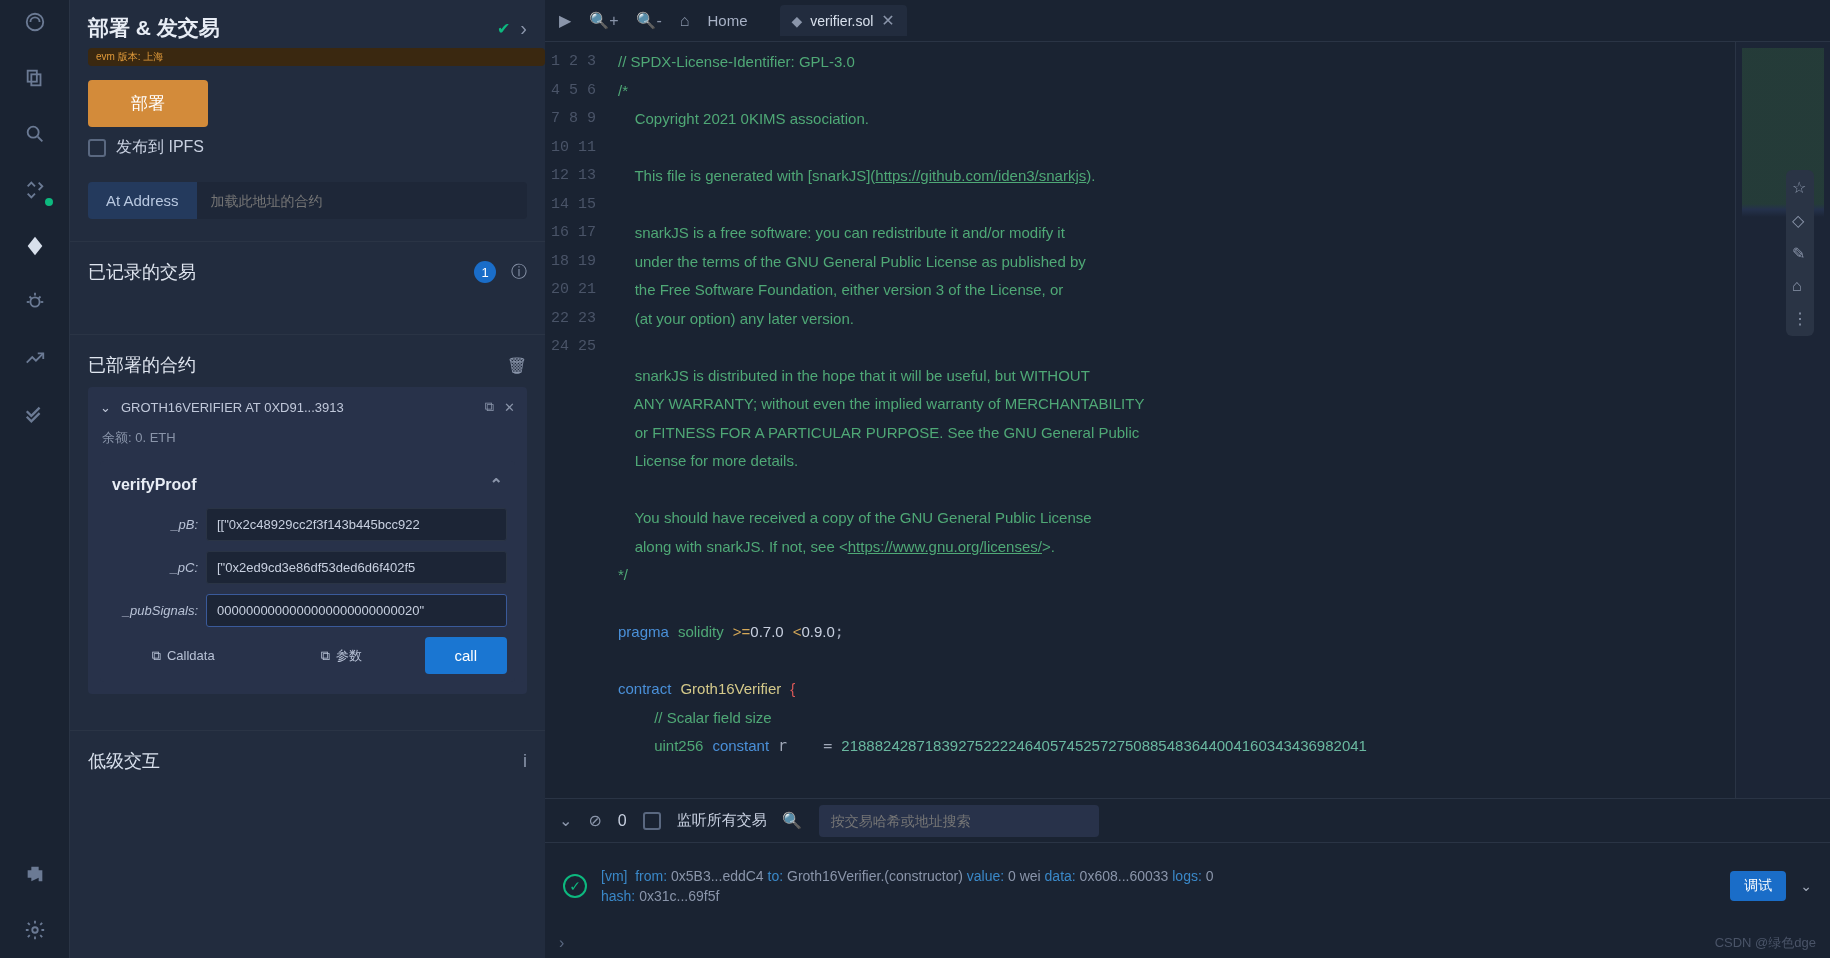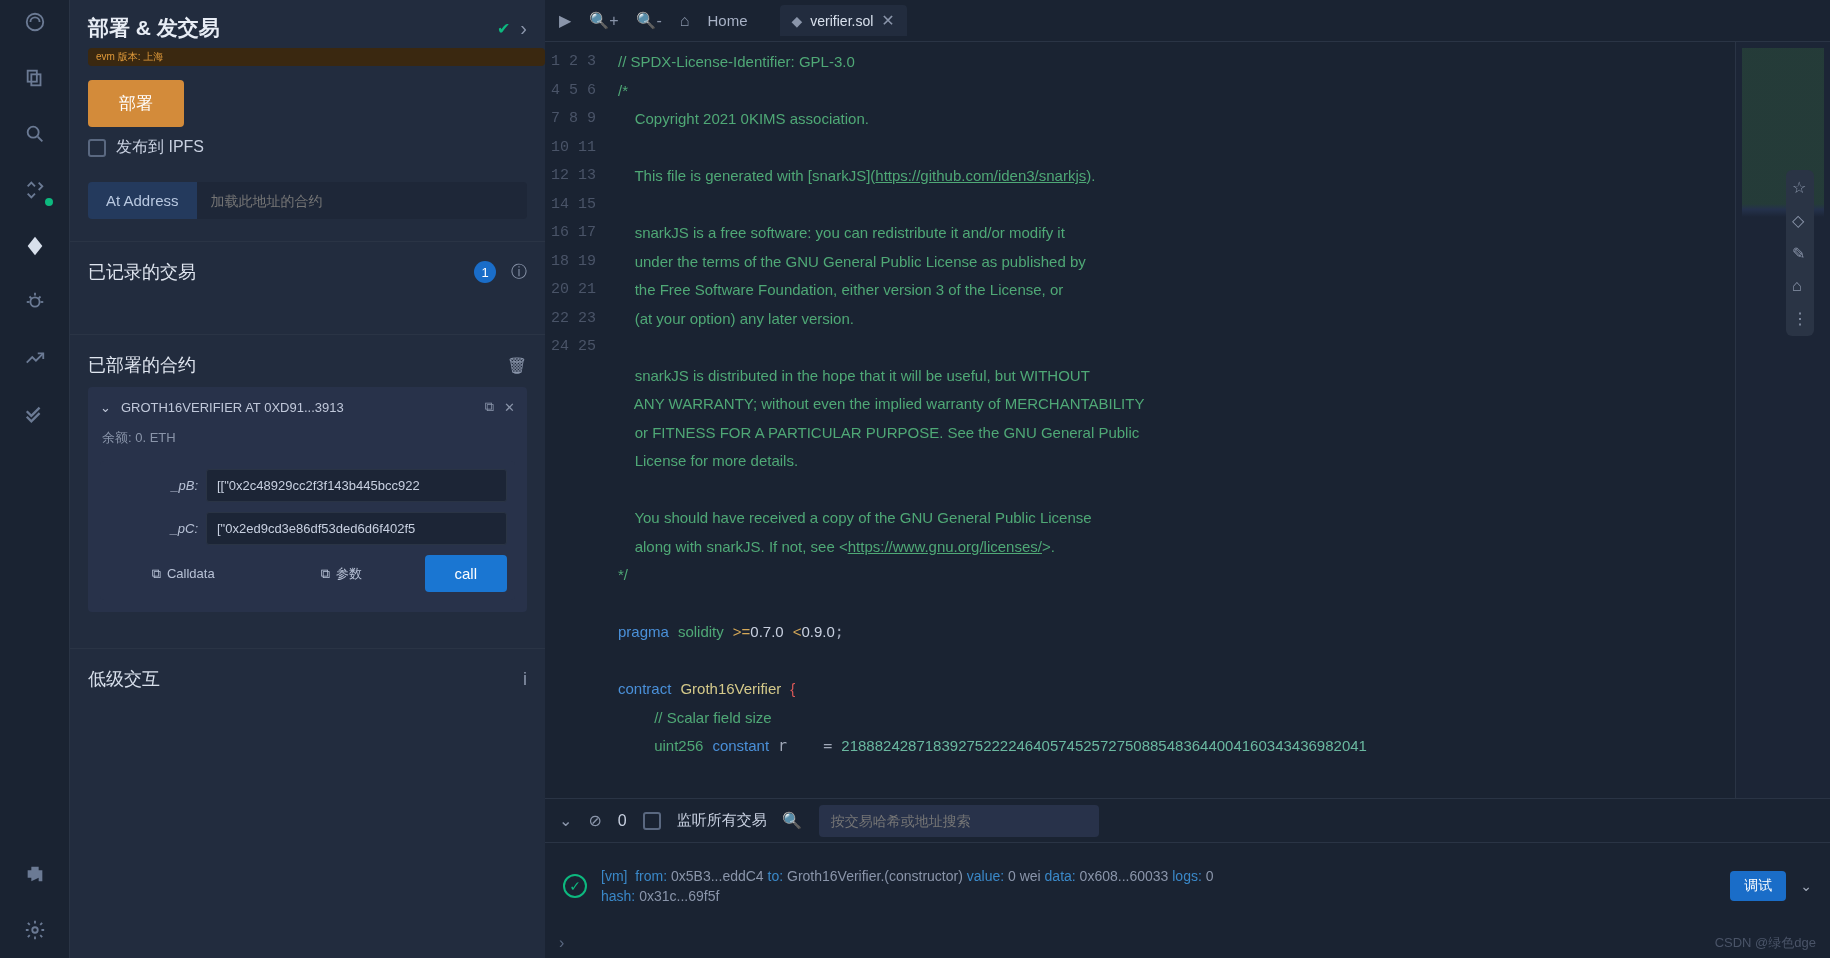--- a/index.html
+++ b/index.html
@@ -10,21 +10,21 @@
 .iconbar .ic.active { color:#d8e0ec; }
 .iconbar .ic svg { width:22px; height:22px; }
 .badge-dot { position:absolute; margin-left:22px; margin-top:-8px; width:12px; height:12px; background:#0db97f; border-radius:50%; border:2px solid #1a2332; }
 .sidepanel { width:475px; background:#222c3e; display:flex; flex-direction:column; }
 .sp-head { display:flex; align-items:center; padding:14px 18px 6px; gap:10px; }
 .sp-title { color:#e8edf5; font-size:21px; font-weight:600; flex:1; }
 .sp-head .chk { color:#0db97f; }
 .sp-head .chev { color:#8a95aa; font-size:20px; }
 .evm-tag { display:inline-block; background:#3a2810; color:#e09a3a; font-size:10px; padding:2px 8px; border-radius:4px; margin-left:18px; margin-bottom:8px; }
 .deploy-row { padding:6px 18px 10px; display:flex; flex-direction:column; gap:10px; }
-.btn-deploy { background:#d38b3a; color:#fff; border:none; padding:12px 30px; font-size:17px; border-radius:4px; width:96px; cursor:pointer; }
+.btn-deploy { background:#d38b3a; color:#fff; border:none; padding:12px 30px; font-size:17px; border-radius:4px; width:120px; cursor:pointer; }
 .ipfs-row { display:flex; align-items:center; gap:10px; color:#c8d0e0; font-size:16px;text-align:center; }
 .ipfs-row .cb { width:18px; height:18px; border:2px solid #5a6880; border-radius:3px; }
 .addr-row { display:flex; margin:14px 18px 0; }
 .btn-ataddr { background:#243a5d; color:#b8c8e0; border:none; padding:10px 18px; font-size:15px; border-radius:4px 0 0 4px; cursor:pointer; }
 .addr-input { flex:1; background:#1e2738; border:none; color:#6a7690; padding:10px 14px; font-size:14px; border-radius:0 4px 4px 0; }
 .sect { border-top:1px solid #2a3445; margin-top:22px; padding:18px; }
 .sect-head { display:flex; align-items:center; gap:15px; margin-bottom:10px; }
 .sect-title { color:#e0e6f0; font-size:18px; flex:1; }
 .count-badge { background:#1a6dc8; color:#fff; border-radius:50%; width:22px; height:22px; display:inline-flex; align-items:center; justify-content:center; font-size:13px; }
 .info-ic, .trash-ic, .copy-ic, .close-ic { color:#8a95aa; cursor:pointer; }
@@ -195,27 +195,35 @@
     <div class="contract-box">
       <div class="contract-head">
         <span class="chev2">⌄</span>
         <span style="flex:1">GROTH16VERIFIER AT 0XD91...3913</span>
         <span class="copy-ic">⧉</span>
         <span class="close-ic">✕</span>
       </div>
       <div class="balance">余额: 0. ETH</div>
 
       <div class="fn-block">
+        <div class="fn-head">
+          <span>verifyProof</span>
+          <span class="upchev">⌃</span>
+        </div>
         <div class="fn-row">
             <span class="fn-label">_pB:</span>
             <input class="fn-input" value="[[&quot;0x2c48929cc2f3f143b445bcc922" style="">
           </div>
         <div class="fn-row">
             <span class="fn-label">_pC:</span>
             <input class="fn-input" value="[&quot;0x2ed9cd3e86df53ded6d6f402f5" style="">
+          </div>
+        <div class="fn-row">
+            <span class="fn-label">_pubSignals:</span>
+            <input class="fn-input active" value="0000000000000000000000000020&quot;" style="">
           </div>
         <div class="fn-actions">
           <div class="act">⧉ <span>Calldata</span></div>
           <div class="act">⧉ <span>参数</span></div>
           <button class="btn-call">call</button>
         </div>
       </div>
     </div>
   </div>
 

